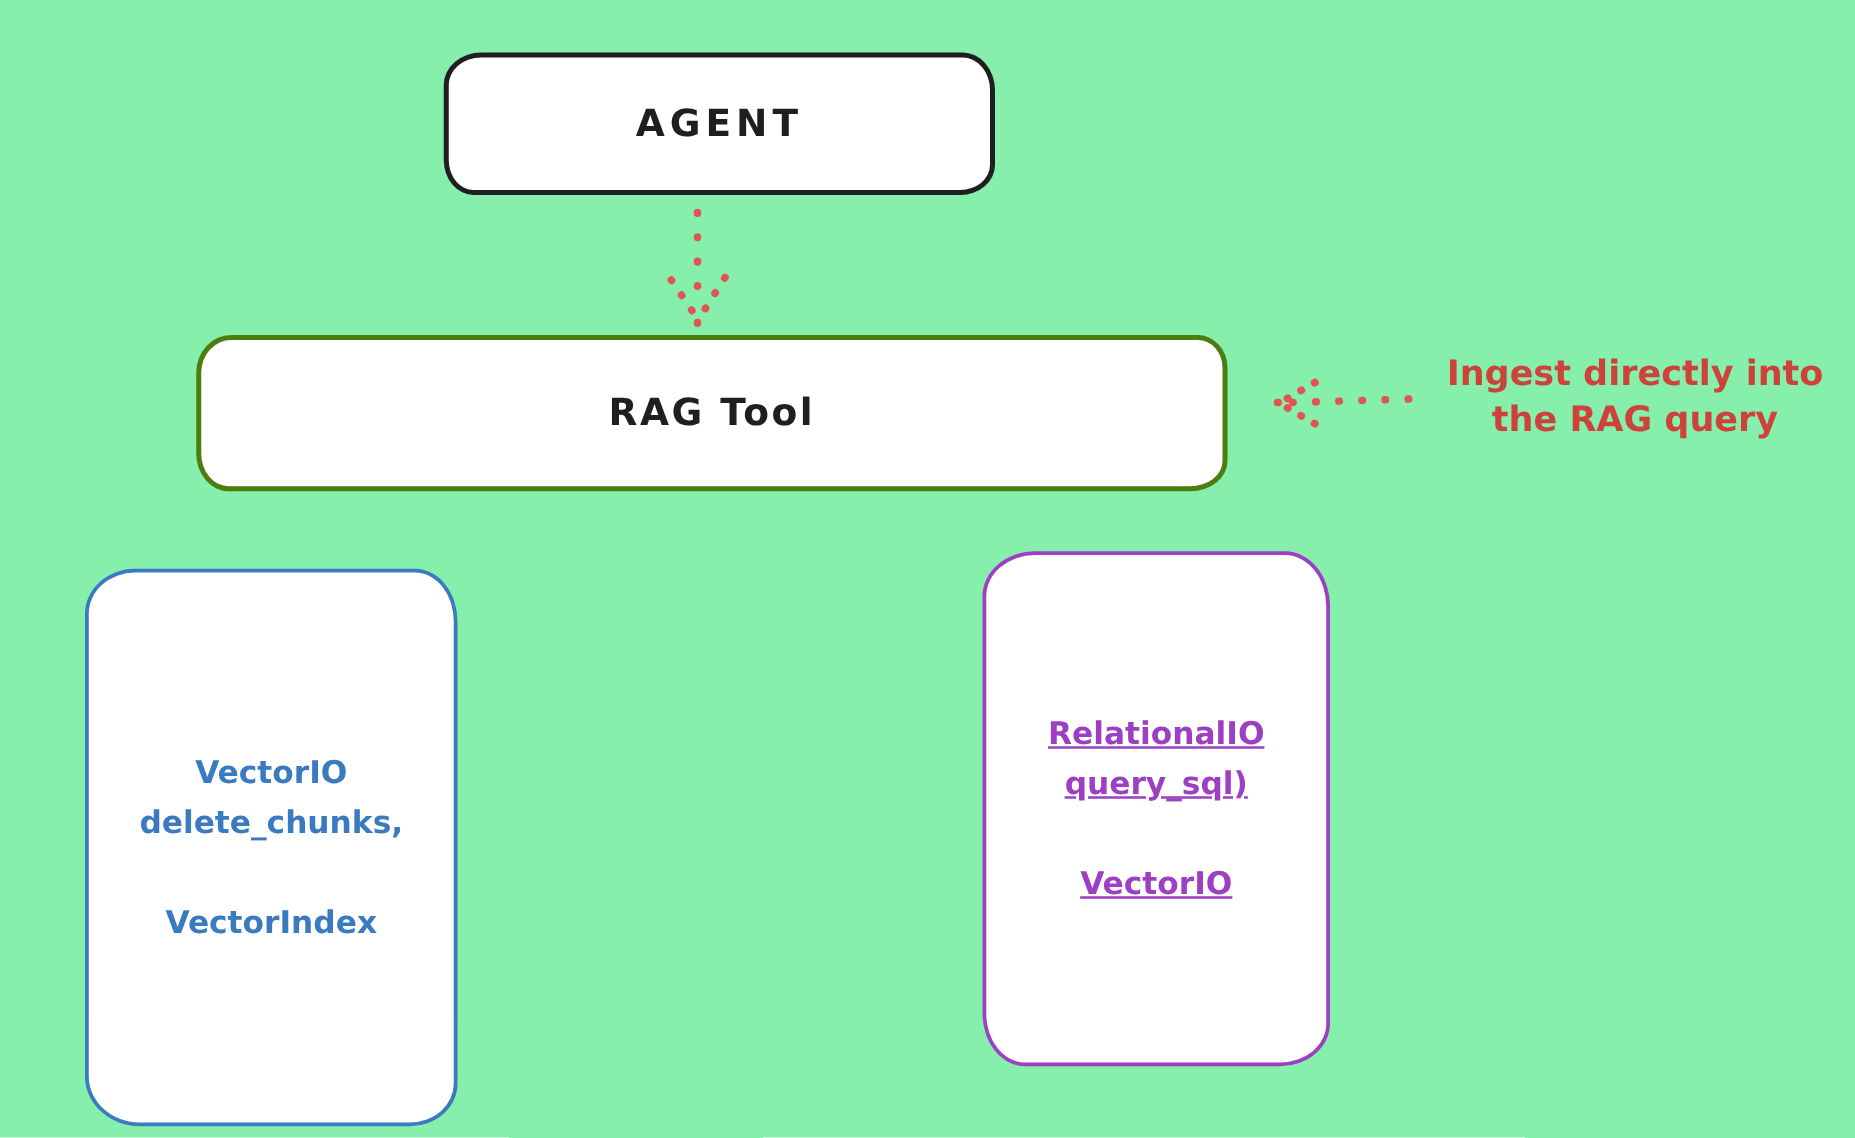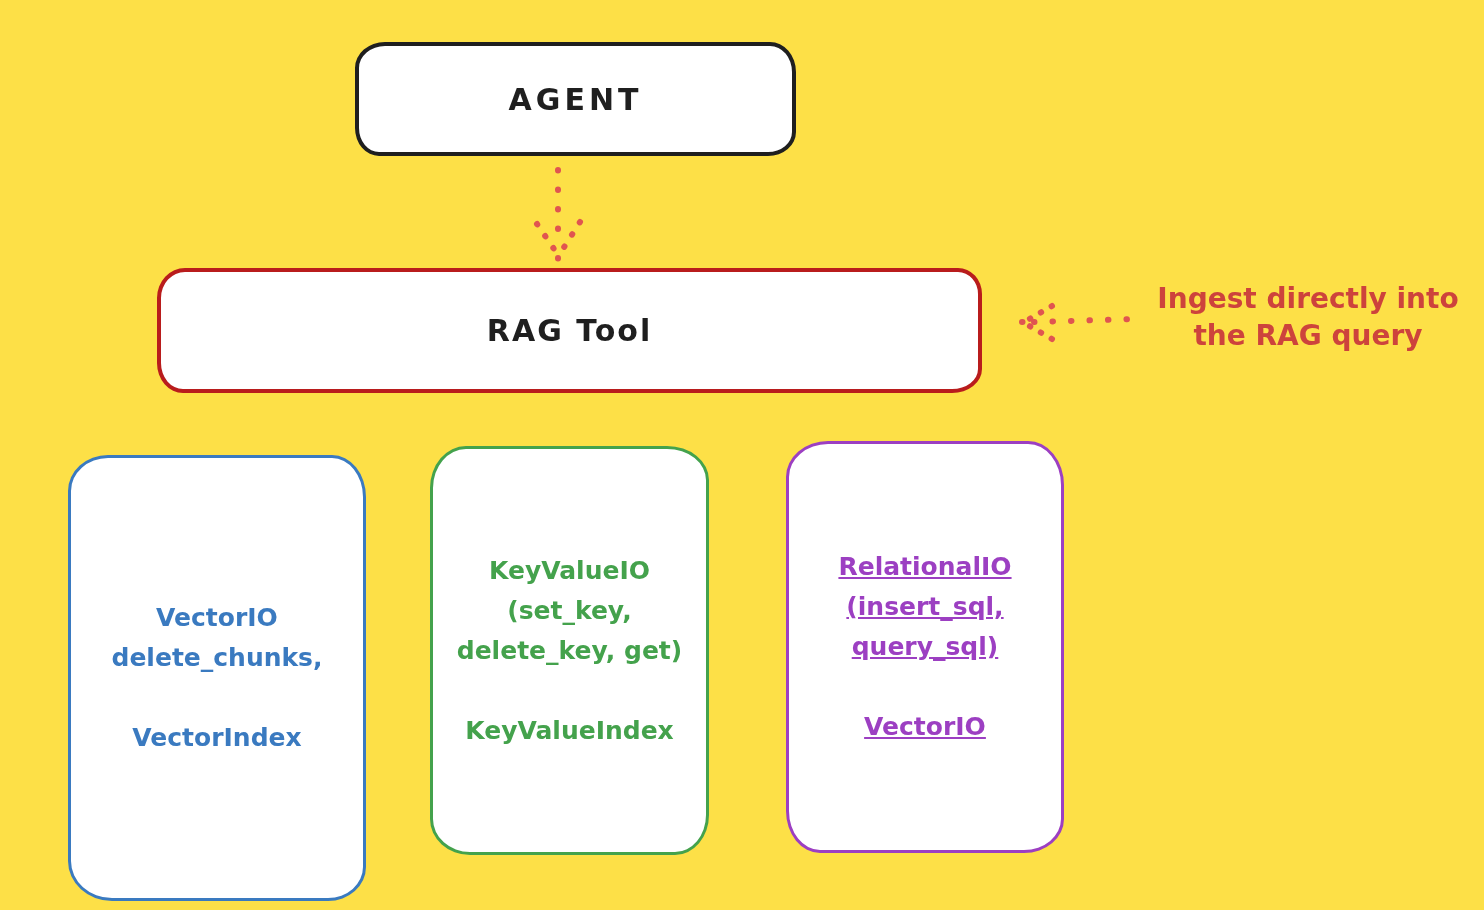--- a/index.html
+++ b/index.html
@@ -4,21 +4,21 @@
 <style>
   html, body {
     margin: 0;
     padding: 0;
     background: #ffffff;
   }
   .canvas {
     position: relative;
     width: 1484px;
     height: 910px;
-    background: #fde047;
+    background: #86efac;
     overflow: hidden;
     font-family: "DejaVu Sans", "Liberation Sans", sans-serif;
   }
   .node {
     position: absolute;
     box-sizing: border-box;
     display: flex;
     align-items: center;
     justify-content: center;
     background: #ffffff;
@@ -29,21 +29,21 @@
   }
   
   .agent-box {
     left: 355px; top: 42px; width: 441px; height: 114px;
     border: 4px solid #1f1f1f;
     border-radius: 30px 26px 28px 24px / 26px 30px 24px 28px;
   }
   .agent-box .node-label { font-size: 30px; letter-spacing: 4px; color: #1f1f1f; }
   .rag-box {
     left: 157px; top: 268px; width: 825px; height: 125px;
-    border: 4px solid #b91c1c;
+    border: 4px solid #4d7c0f;
     border-radius: 28px 24px 30px 26px / 30px 26px 24px 30px;
   }
   .rag-box .node-label { font-size: 30px; letter-spacing: 2px; color: #1f1f1f; }
 
   
   .card {
     position: absolute;
     box-sizing: border-box;
     background: #ffffff;
     border-style: solid;
@@ -137,35 +137,24 @@
   <div class="card vector-card">
     <div class="card-inner">
       <div>
         <div>VectorIO</div>
         <div>delete_chunks,</div>
       </div>
       <div>VectorIndex</div>
     </div>
   </div>
 
-  <div class="card keyvalue-card">
-    <div class="card-inner">
-      <div>
-        <div>KeyValueIO</div>
-        <div>(set_key,</div>
-        <div>delete_key, get)</div>
-      </div>
-      <div>KeyValueIndex</div>
-    </div>
-  </div>
 
   <div class="card relational-card">
     <div class="card-inner">
       <div>
         <div>RelationalIO</div>
-        <div>(insert_sql,</div>
         <div>query_sql)</div>
       </div>
       <div>VectorIO</div>
     </div>
   </div>
 
 </div>
 
 </body></html>

